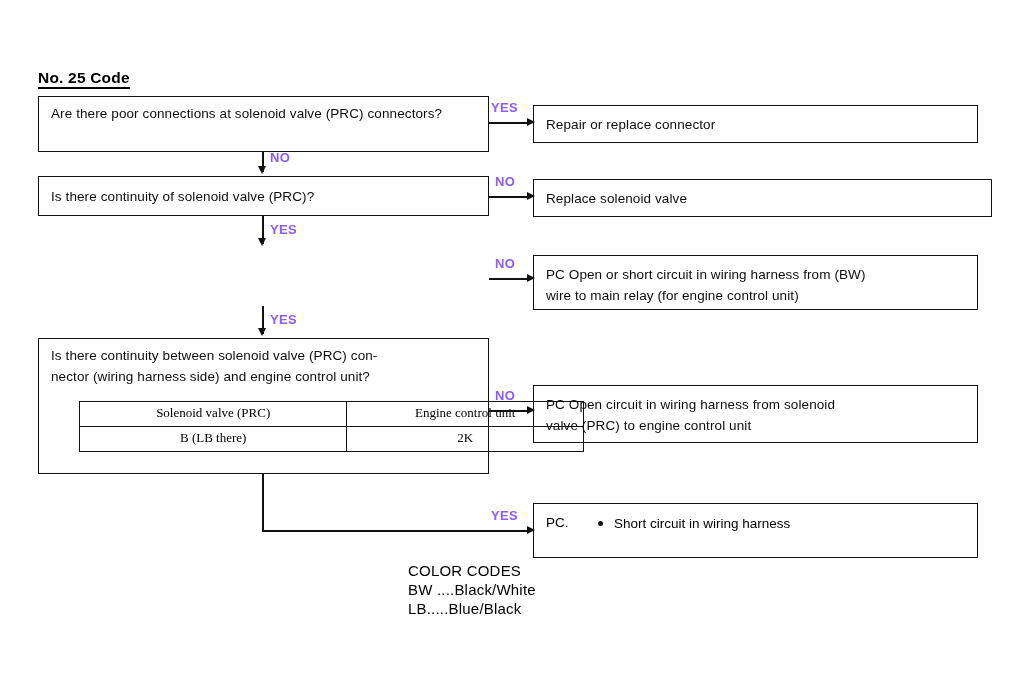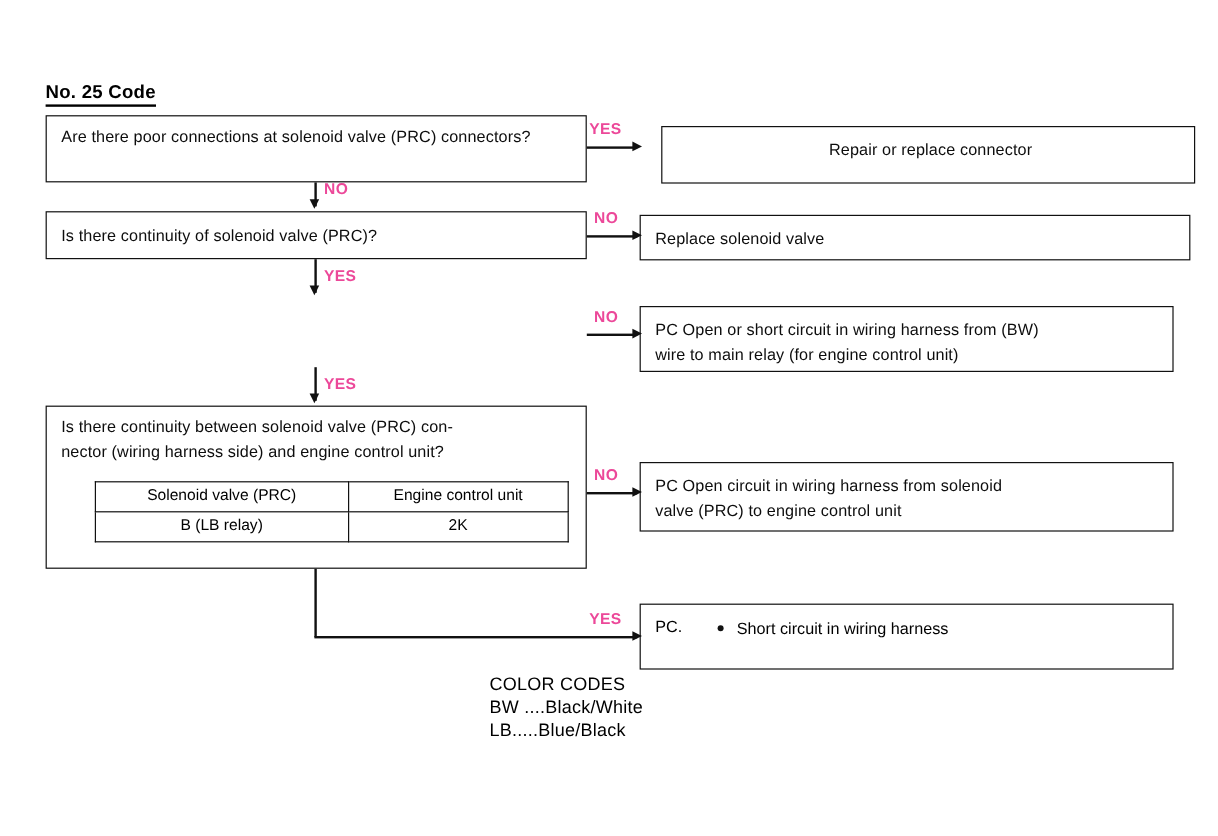--- a/index.html
+++ b/index.html
@@ -65,21 +65,21 @@
     padding-bottom: 1px;
     line-height: 1.1;
   }
 
   
   .branch-label {
     position: absolute;
     font-size: 13px;
     font-weight: bold;
     letter-spacing: 0.3px;
-    color: #ec4899;
+    color: #8b5cf6;
   }
 
   
   .line-h, .line-v {
     position: absolute;
     background: #111111;
   }
   .line-h { height: 1.5px; }
   .line-v { width: 1.5px; }
 
@@ -96,23 +96,24 @@
     border-left: 4.5px solid transparent;
     border-right: 4.5px solid transparent;
     border-top: 8px solid #111111;
   }
 
   
   .meas-table {
     position: absolute;
     left: 40px;
     top: 62px;
-    width: 395px;
+    width: 505px;
     border-collapse: collapse;
     font-size: 13px;
+    font-family: Liberation Serif, serif;
   }
   .meas-table td, .meas-table th {
     border: 1.2px solid #111111;
     text-align: center;
     padding: 3px 2px 4px 2px;
     font-weight: normal;
     line-height: 1.3;
   }
   .meas-table th { font-weight: normal; }
 
@@ -172,21 +173,21 @@
   <div id="title">No. 25 Code</div>
 
   <div class="node" style="left:38px; top:96px; width:451px; height:56px;">
     <div class="node-text q-text">Are there poor connections at solenoid valve (PRC) connectors?</div>
   </div>
 
   <div class="line-h" style="left:489px; top:122px; width:42px;"></div>
   <div class="arrow-right" style="left:527px; top:118px;"></div>
   <div class="branch-label" style="left:491px; top:100px;">YES</div>
 
-  <div class="node" style="left:551px; top:105px; width:445px; height:48px;text-align:center;">
+  <div class="node" style="left:533px; top:105px; width:445px; height:38px;">
     <div class="node-text a-text">Repair or replace connector</div>
   </div>
 
   <div class="line-v" style="left:262px; top:152px; height:20px;"></div>
   <div class="arrow-down" style="left:258px; top:166px;"></div>
   <div class="branch-label" style="left:270px; top:150px;">NO</div>
 
   <div class="node" style="left:38px; top:176px; width:451px; height:40px;">
     <div class="node-text q-text" style="top:10px;">Is there continuity of solenoid valve (PRC)?</div>
   </div>
@@ -223,21 +224,21 @@
 
     <table class="meas-table">
       <thead>
         <tr>
           <th>Solenoid valve (PRC)</th>
           <th>Engine control unit</th>
         </tr>
       </thead>
       <tbody>
         <tr>
-          <td>B (LB relay)</td>
+          <td>B (LB there)</td>
           <td>2K</td>
         </tr>
       </tbody>
     </table>
   </div>
 
   <div class="line-h" style="left:489px; top:410px; width:42px;"></div>
   <div class="arrow-right" style="left:527px; top:406px;"></div>
   <div class="branch-label" style="left:495px; top:388px;">NO</div>
 

